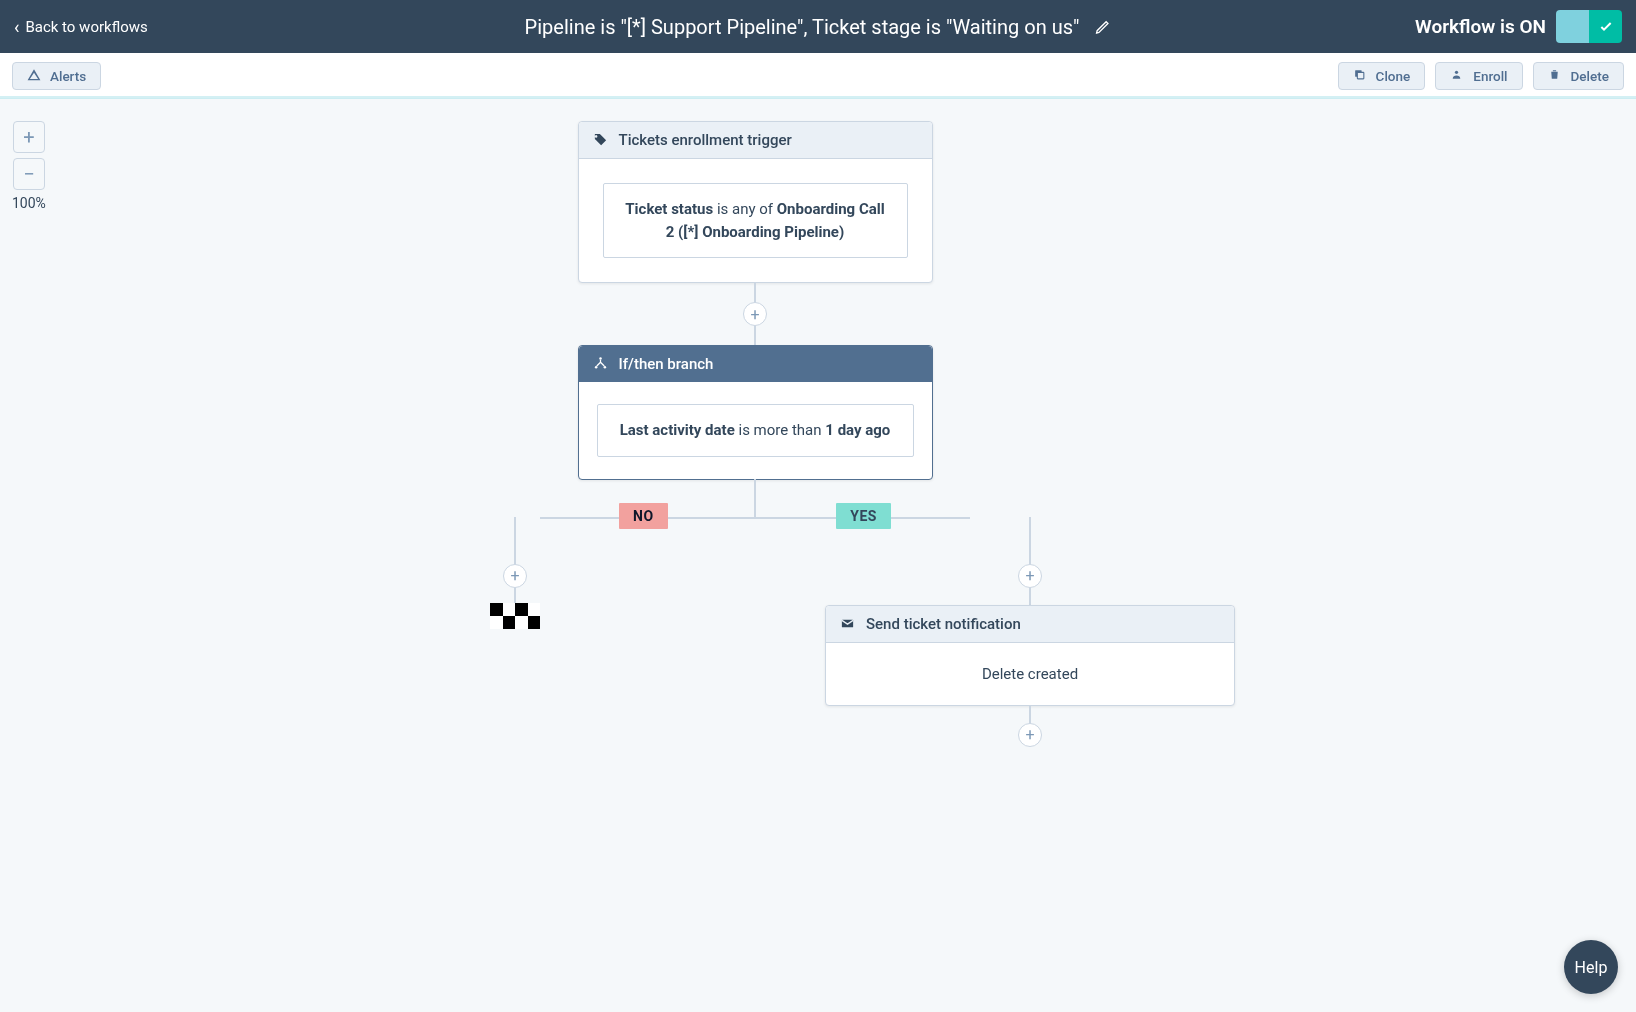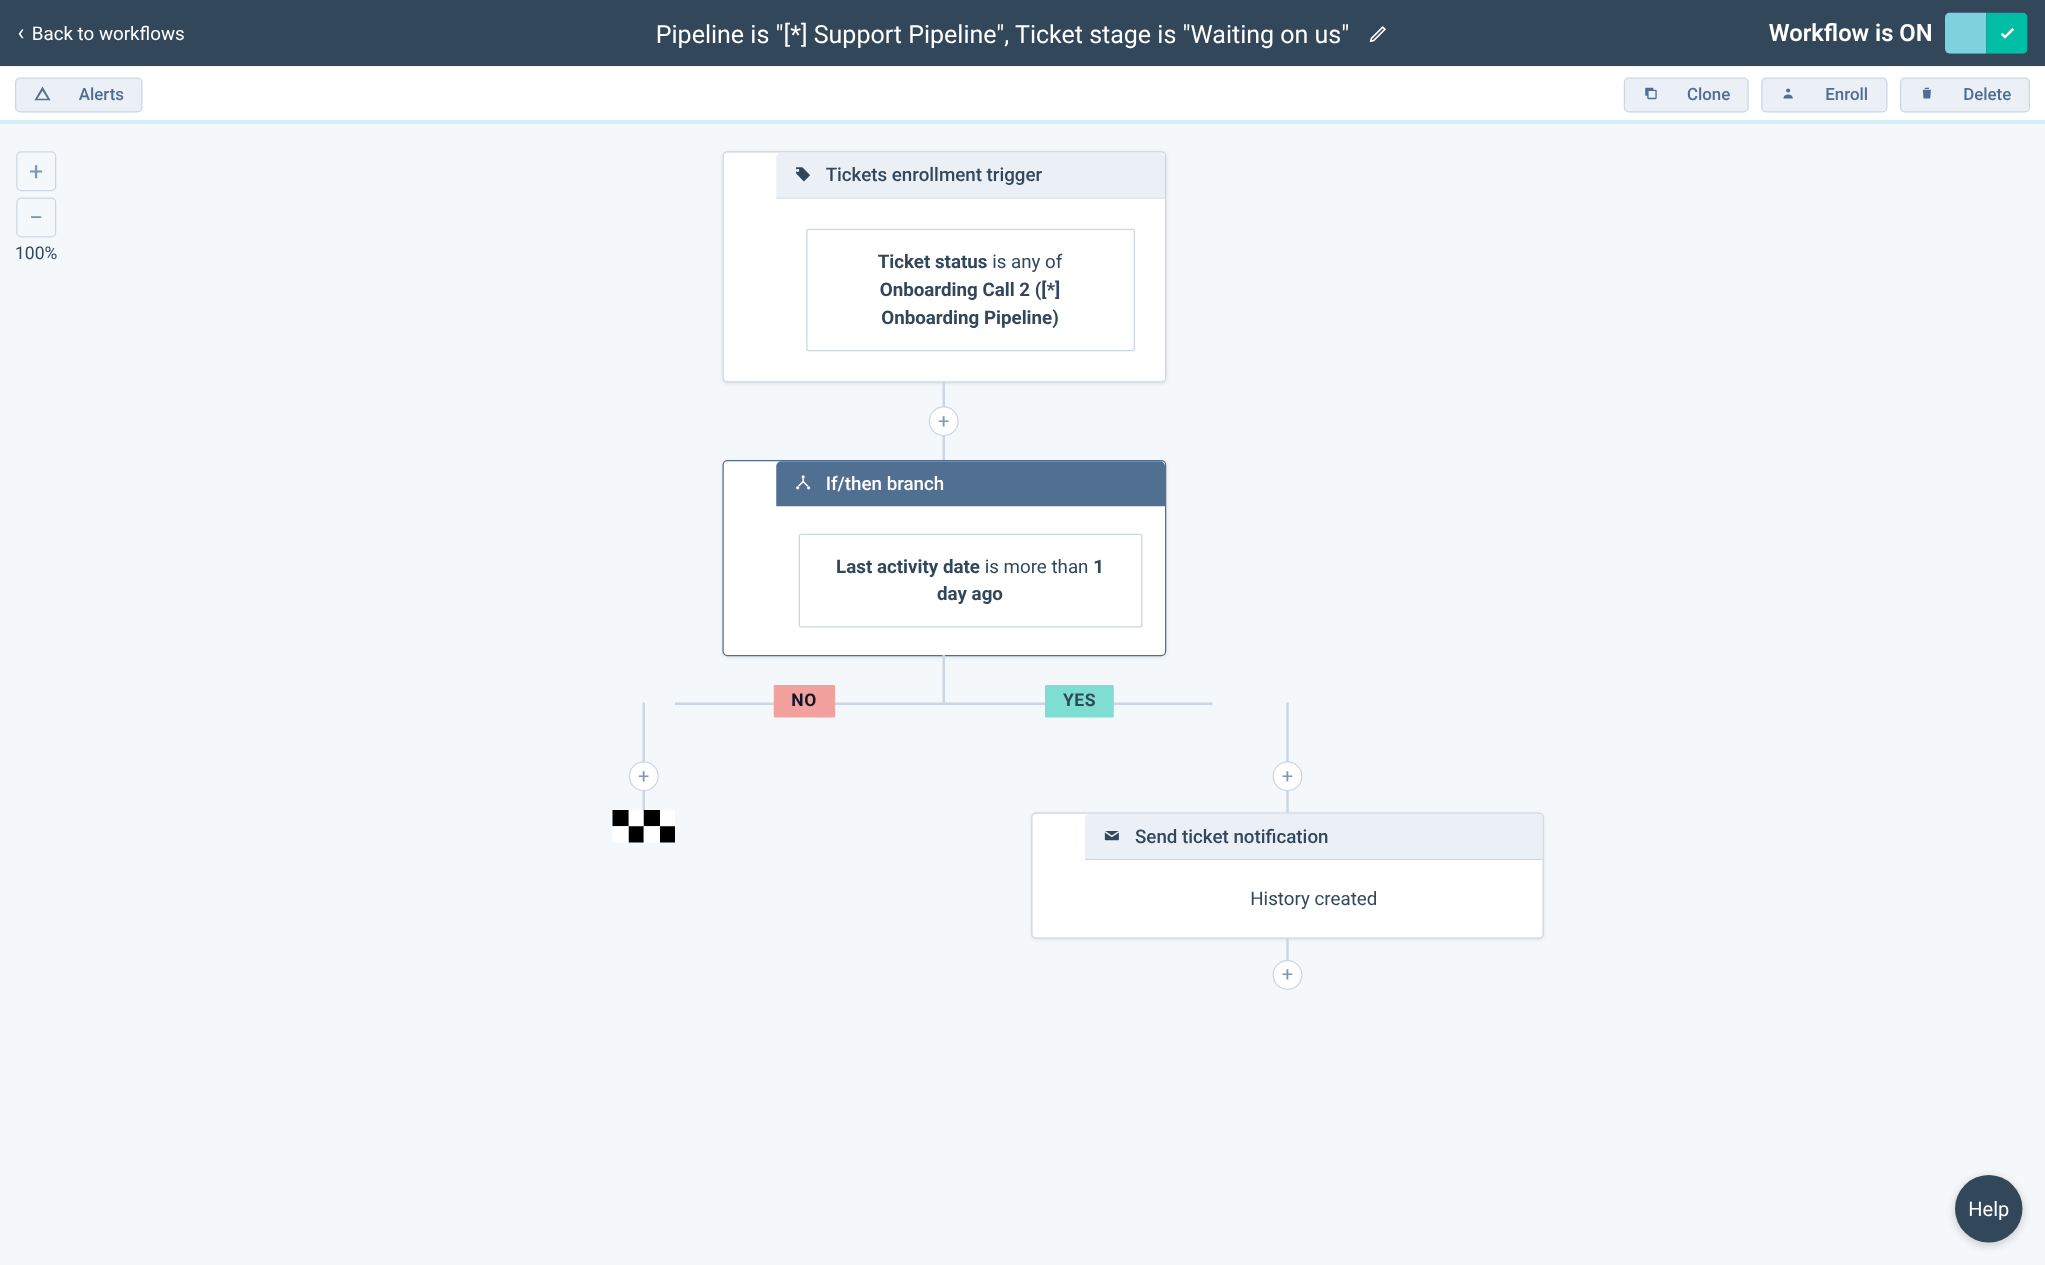--- a/index.html
+++ b/index.html
@@ -94,21 +94,21 @@
   }
   .pill-btn {
     background: #eaf0f6;
     border: 1px solid #cbd6e2;
     border-radius: 4px;
     padding: 5px 14px;
     font-size: 13.5px;
     color: #506e91;
     display: flex;
     align-items: center;
-    gap: 20px;
+    gap: 7px;
     cursor: pointer;
     font-weight: 500;
   }
   .tabs {
     display: flex;
     gap: 64px;
     height: 100%;
     align-items: center;
   }
   .tab {
@@ -169,21 +169,20 @@
     width: 700px;
   }
 
   .card {
     width: 355px;
     background: #fff;
     border: 1px solid #cbd6e2;
     border-radius: 4px;
     box-shadow: 0 1px 3px rgba(0,0,0,.08);
     margin: 0 auto;
-    padding-left: 42px;
   }
   .card-header {
     padding: 9px 14px;
     display: flex;
     align-items: center;
     gap: 10px;
     font-size: 15px;
     font-weight: 500;
   }
   .trigger-header {
@@ -490,21 +489,21 @@
         <div class="card notify-card">
           <div class="card-header notify-header">
             <span class="ico">
               <svg viewBox="0 0 24 24" width="15" height="15" fill="#33475b">
                   <rect x="3" y="6" width="18" height="12" rx="1"></rect>
                   <path d="M3 7l9 6 9-6" stroke="#eaf0f6" stroke-width="2" fill="none"></path>
                 </svg>
             </span>
             <span>Send ticket notification</span>
           </div>
-          <div class="notify-body">History created</div>
+          <div class="notify-body">Delete created</div>
         </div>
 
         <div style="height:18px;width:2px;background:#cbd6e2"></div>
         <div class="plus-circle">+</div>
       </div>
     </div>
 
   </div>
 
   <div class="help-btn">

